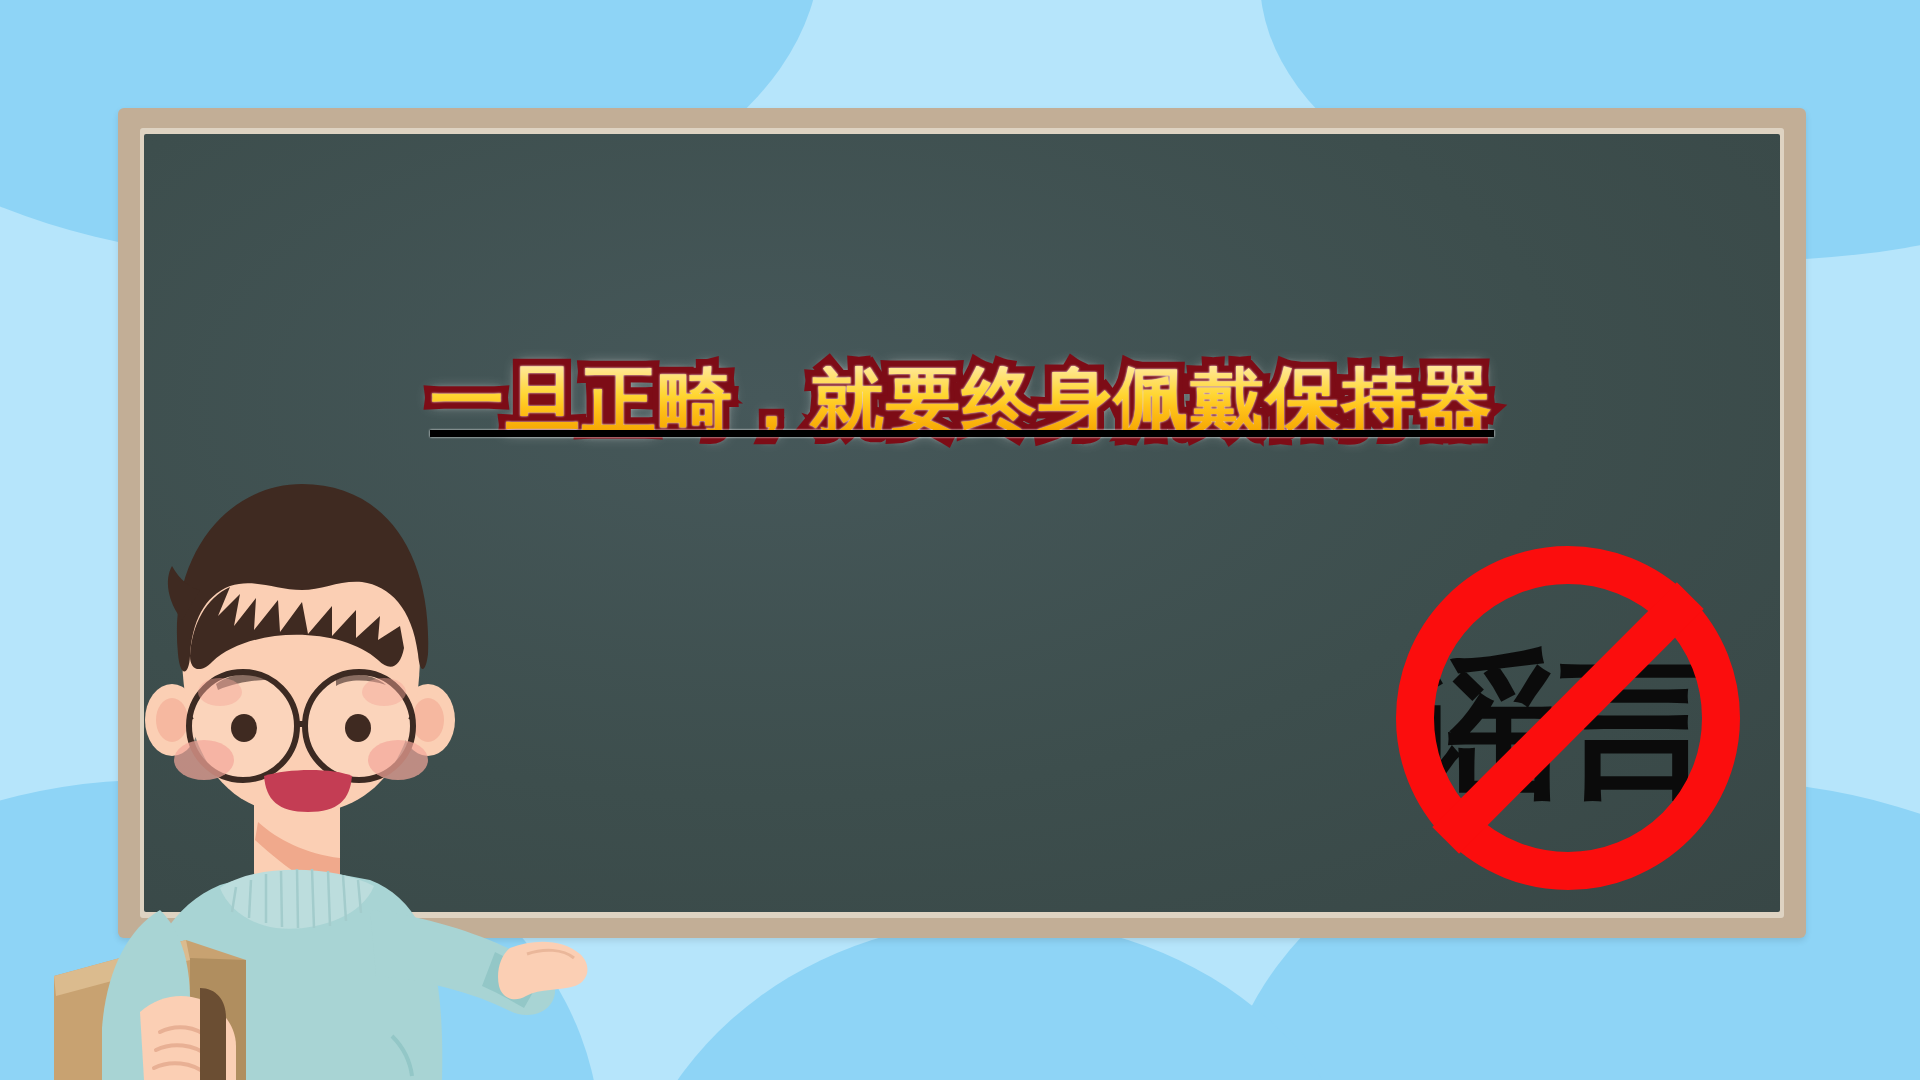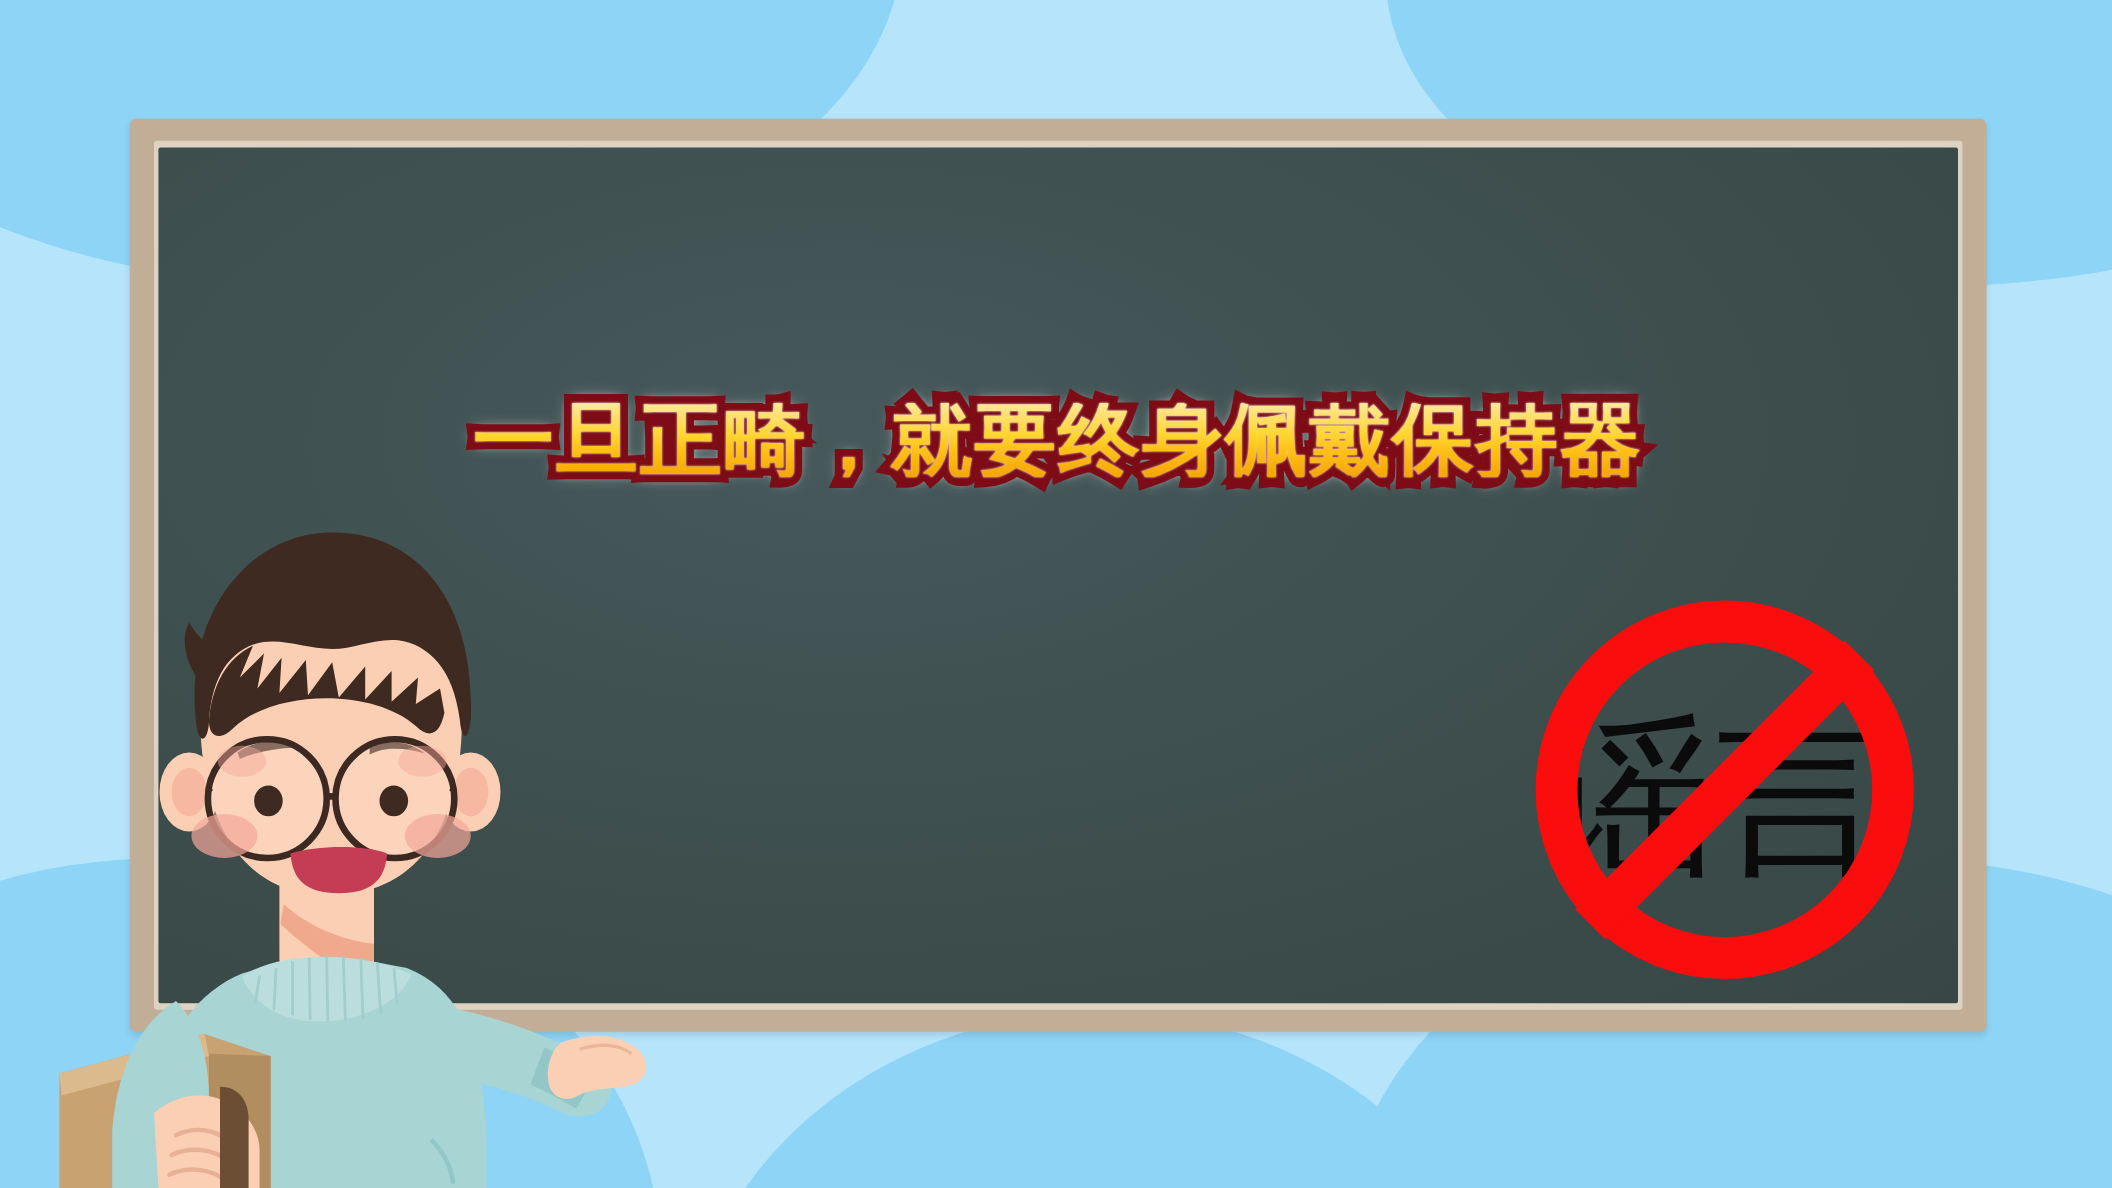--- a/index.html
+++ b/index.html
@@ -31,21 +31,21 @@
   }
   #board-surface{
     position:absolute;left:26px;top:26px;right:26px;bottom:26px;
     background:radial-gradient(ellipse at 38% 34%,#46585a 0%,#3d4e4d 55%,#384746 100%);
     border-radius:2px;overflow:hidden;
   }
 
   
   #headline{
     position:absolute;left:0;right:0;top:232px;
-    text-align:center;z-index:6;pointer-events:none;
+    text-align:center;z-index:6;pointer-events:none;text-decoration:underline;
   }
   .hl-line{
     font-family:"DejaVu Sans","Liberation Sans",sans-serif;
     font-weight:bold;
     font-size:74px;
     line-height:68px;
     letter-spacing:2px;
     color:#ffd033;
     background:linear-gradient(180deg,#ffe89a 0%,#ffd633 42%,#ffc21a 62%,#f5a400 100%);
     -webkit-background-clip:text;background-clip:text;
@@ -67,21 +67,21 @@
     z-index:-1;
   }
 
   
   #stamp{
     position:absolute;right:22px;bottom:4px;width:380px;height:380px;z-index:7;
   }
   #stamp-text{
     position:absolute;left:0;right:16px;top:118px;text-align:center;
     font-family:"DejaVu Sans","Liberation Serif",serif;
-    font-weight:normal;font-size:158px;line-height:158px;color:#0b0b0b;
+    font-weight:bold;font-size:158px;line-height:158px;color:#0b0b0b;
     letter-spacing:-4px;
   }
   #stamp-ring{
     position:absolute;left:18px;top:18px;width:344px;height:344px;
     border:38px solid #fb0d0d;border-radius:50%;box-sizing:border-box;
   }
   #stamp-slash{
     position:absolute;left:50%;top:50%;width:346px;height:38px;
     background:#fb0d0d;transform:translate(-50%,-50%) rotate(-45deg);
   }

